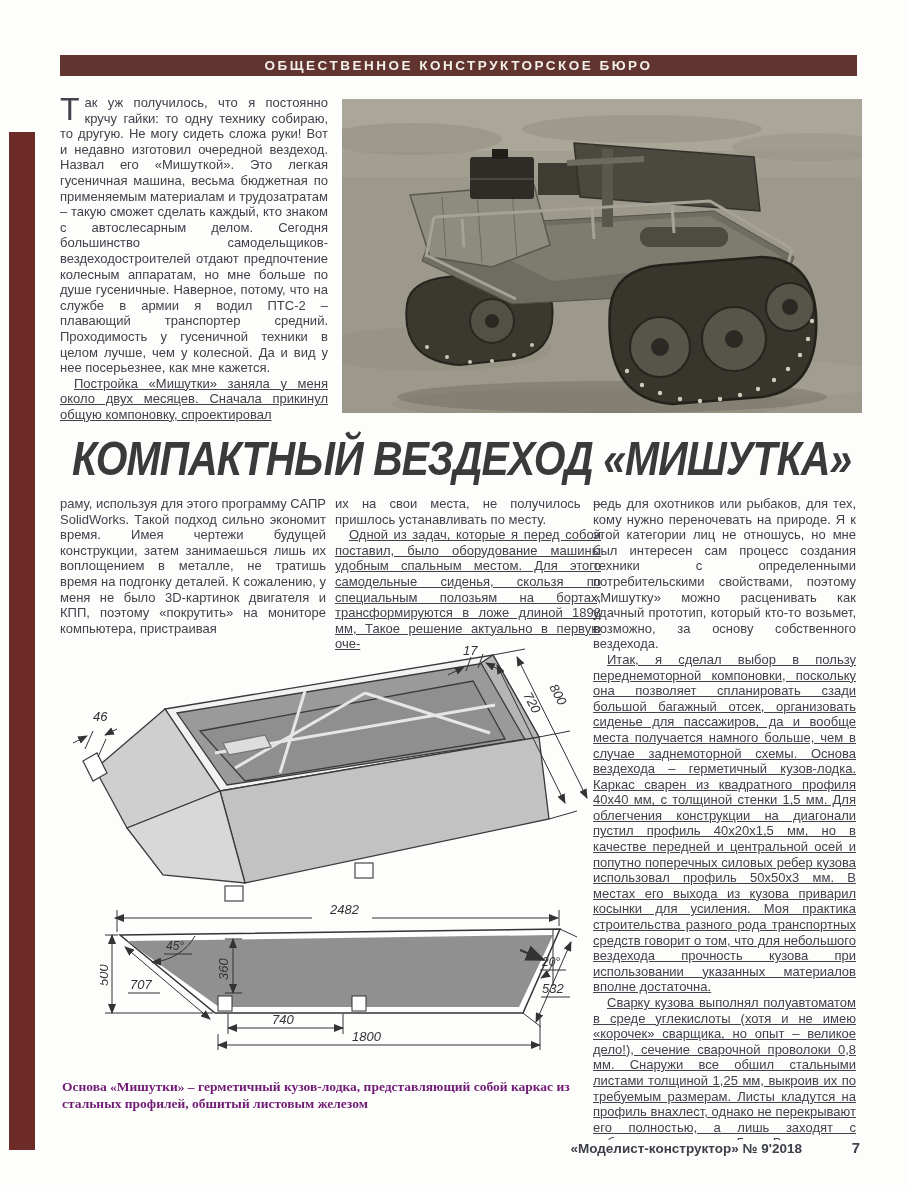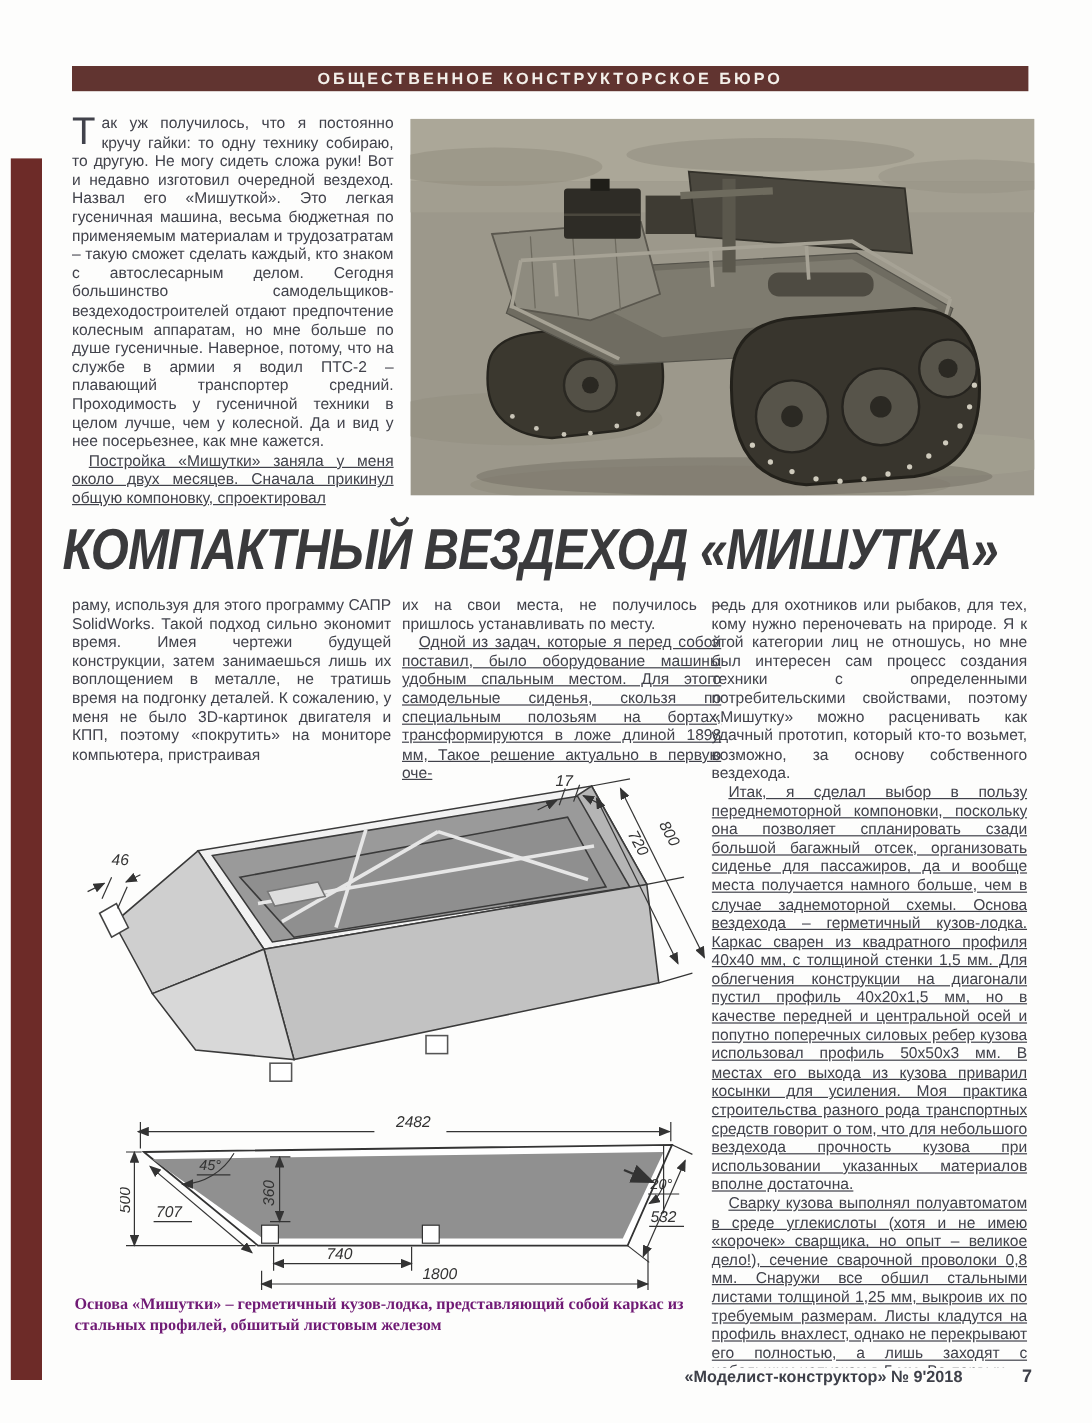--- a/index.html
+++ b/index.html
@@ -17,32 +17,32 @@
     position:absolute; left:9px; top:132px; width:26px; height:1018px;
     background:#6d2b28;
   }
   .body-text { font-size:13px; line-height:15.6px; text-align:justify; color:#41424b; }
   .body-text p { margin:0; }
   .body-text p.indent { text-indent:14px;text-decoration:underline; }
   .dropcap {
     float:left; font-size:32px; line-height:27px; padding:1px 5px 0 0; color:#41424b;
   }
   .photo { position:absolute; left:342px; top:99px; width:520px; height:314px; }
-  .headline { position:absolute; left:52px; top:431px; width:800px; height:58px; }
+  .headline { position:absolute; left:72px; top:431px; width:800px; height:58px; }
   .headline span {
     display:inline-block; white-space:nowrap; font-weight:bold; font-style:italic;
     font-size:48px; letter-spacing:-1px; color:#3a3a3c;
     transform:scaleX(0.85); transform-origin:left center;
   }
   .col-intro { position:absolute; left:60px; top:95px;  width:268px; }
   .col-a     { position:absolute; left:60px; top:496px; width:266px; }
   .col-b     { position:absolute; left:335px; top:496px; width:266px; }
   .col-c     { position:absolute; left:593px; top:496px; width:263px; height:644px; overflow:hidden; }
   .iso-drawing      { position:absolute; left:65px;  top:643px; width:525px; height:285px; }
-  .profile-drawing  { position:absolute; left:100px; top:923px; width:495px; height:155px; }
+  .profile-drawing  { position:absolute; left:100px; top:898px; width:495px; height:155px; }
   .caption {
     position:absolute; left:62px; top:1078px; width:534px;
     font-family:"Liberation Serif", serif; font-weight:bold;
     font-size:13.5px; line-height:17px; color:#701a75;
   }
   .footer {
     position:absolute; left:340px; top:1139px; width:520px;
     display:flex; align-items:baseline; font-weight:bold; color:#3e4049;
   }
   .footer .mag { flex:1; text-align:right; font-size:13.5px; }

